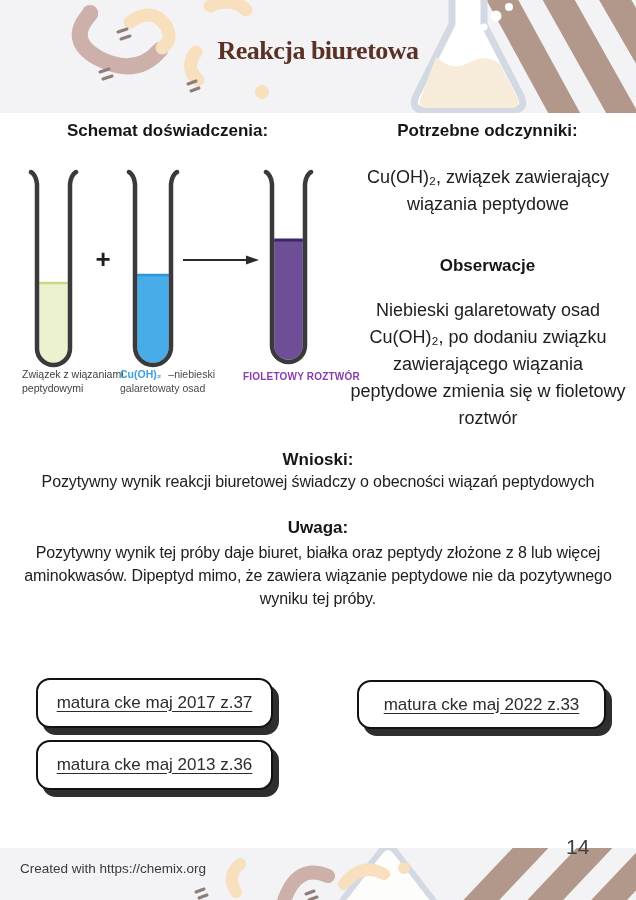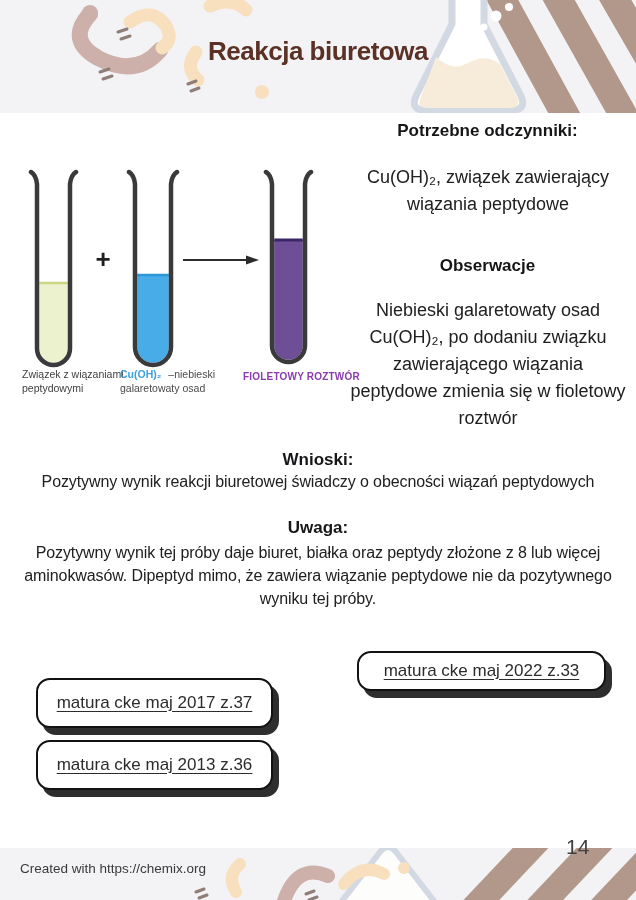--- a/index.html
+++ b/index.html
@@ -9,21 +9,21 @@
     font-family:"Liberation Sans","DejaVu Sans",sans-serif; color:#1c1c1e;
     overflow:hidden; margin:0 auto;
   }
   .band { position:absolute; left:0; width:636px; background:#f3f3f6; overflow:hidden; }
   .band.top { top:0; height:113px; }
   .band.bottom { top:848px; height:52px; }
   .band svg { position:absolute; left:0; top:0; }
 
   .page-title {
     position:absolute; top:36px; left:0; width:636px; text-align:center;
-    font-family:Liberation Sans, sans-serif;
+    font-family:Liberation Serif, serif;
     font-weight:800; font-size:26px; color:#5a3124; letter-spacing:-0.5px;
   }
 
   .col-heading { position:absolute; font-weight:700; font-size:17px; color:#161618; text-align:center; }
   #heading-scheme  { left:20px;  top:121px; width:295px; }
   #heading-reagents{ left:345px; top:121px; width:285px;text-align:center; }
   #heading-obs     { left:345px; top:256px; width:285px; }
   #heading-wnioski { left:0;     top:450px; width:636px; }
   #heading-uwaga   { left:0;     top:518px; width:636px; }
 
@@ -37,21 +37,21 @@
 
   .matura-btn {
     position:absolute; box-sizing:border-box; background:#ffffff;
     border:2.5px solid #121212; border-radius:14px;
     box-shadow:6px 7px 0 0 #2e2e2e;
     display:flex; align-items:center; justify-content:center;
     font-size:17px; color:#2c2c2c; cursor:pointer;
   }
   .matura-btn span { text-decoration:underline; text-underline-offset:3px; }
   #btn-2017 { left:36px;  top:678px; width:237px; height:50px; }
-  #btn-2022 { left:357px; top:651px; width:249px; height:40px; }
+  #btn-2022 { left:357px; top:680px; width:249px; height:49px; }
   #btn-2021 { left:36px;  top:740px; width:237px; height:50px; }
 
   #page-number { position:absolute; top:835px; left:566px; width:50px; font-size:21px; color:#404040; z-index:5; }
   #credit { position:absolute; top:861px; left:20px; font-size:13.5px; color:#3a3a3a; z-index:5; }
 
   .diagram { position:absolute; left:10px; top:156px; overflow:visible; }
   svg text { font-family:"Liberation Sans","DejaVu Sans",sans-serif; }
 </style>
 </head>
 <body>
@@ -85,20 +85,21 @@
       </g>
       <g stroke="#8f7d77" stroke-width="3" stroke-linecap="round" fill="none">
         <path d="M 118 32 l 9 -3 M 121 39 l 9 -3"></path>
         <path d="M 100 72 l 9 -3 M 103 79 l 9 -3"></path>
         <path d="M 188 84 l 8 -3 M 191 91 l 8 -3"></path>
       </g>
     </svg>
     <h1 class="page-title">Reakcja biuretowa</h1>
   </header>
 
+  <h2 class="col-heading" id="heading-scheme">Schemat doświadczenia:</h2>
   <h2 class="col-heading" id="heading-reagents">Potrzebne odczynniki:</h2>
 
   <svg class="diagram" width="340" height="252" viewBox="0 0 340 252">
 
     <path d="M 29.2 127 L 29.2 192.5 A 14.3 14.3 0 0 0 57.8 192.5 L 57.8 127 Z" fill="#edf2ce"></path>
     <line x1="29.2" y1="127" x2="57.8" y2="127" stroke-width="2.5" stroke="#ccd784"></line>
     <path d="M 21 16 Q 26 19 27 28 L 27 192.5 A 16.5 16.5 0 0 0 60 192.5 L 60 28 Q 61 19 66 16" fill="none" stroke-width="4.5" stroke-linecap="round" stroke-linejoin="round" stroke="#3a3a3c"></path>
 
     <text x="93" y="112" text-anchor="middle" font-size="26" font-weight="700" fill="#1f1f1f">+</text>
 

